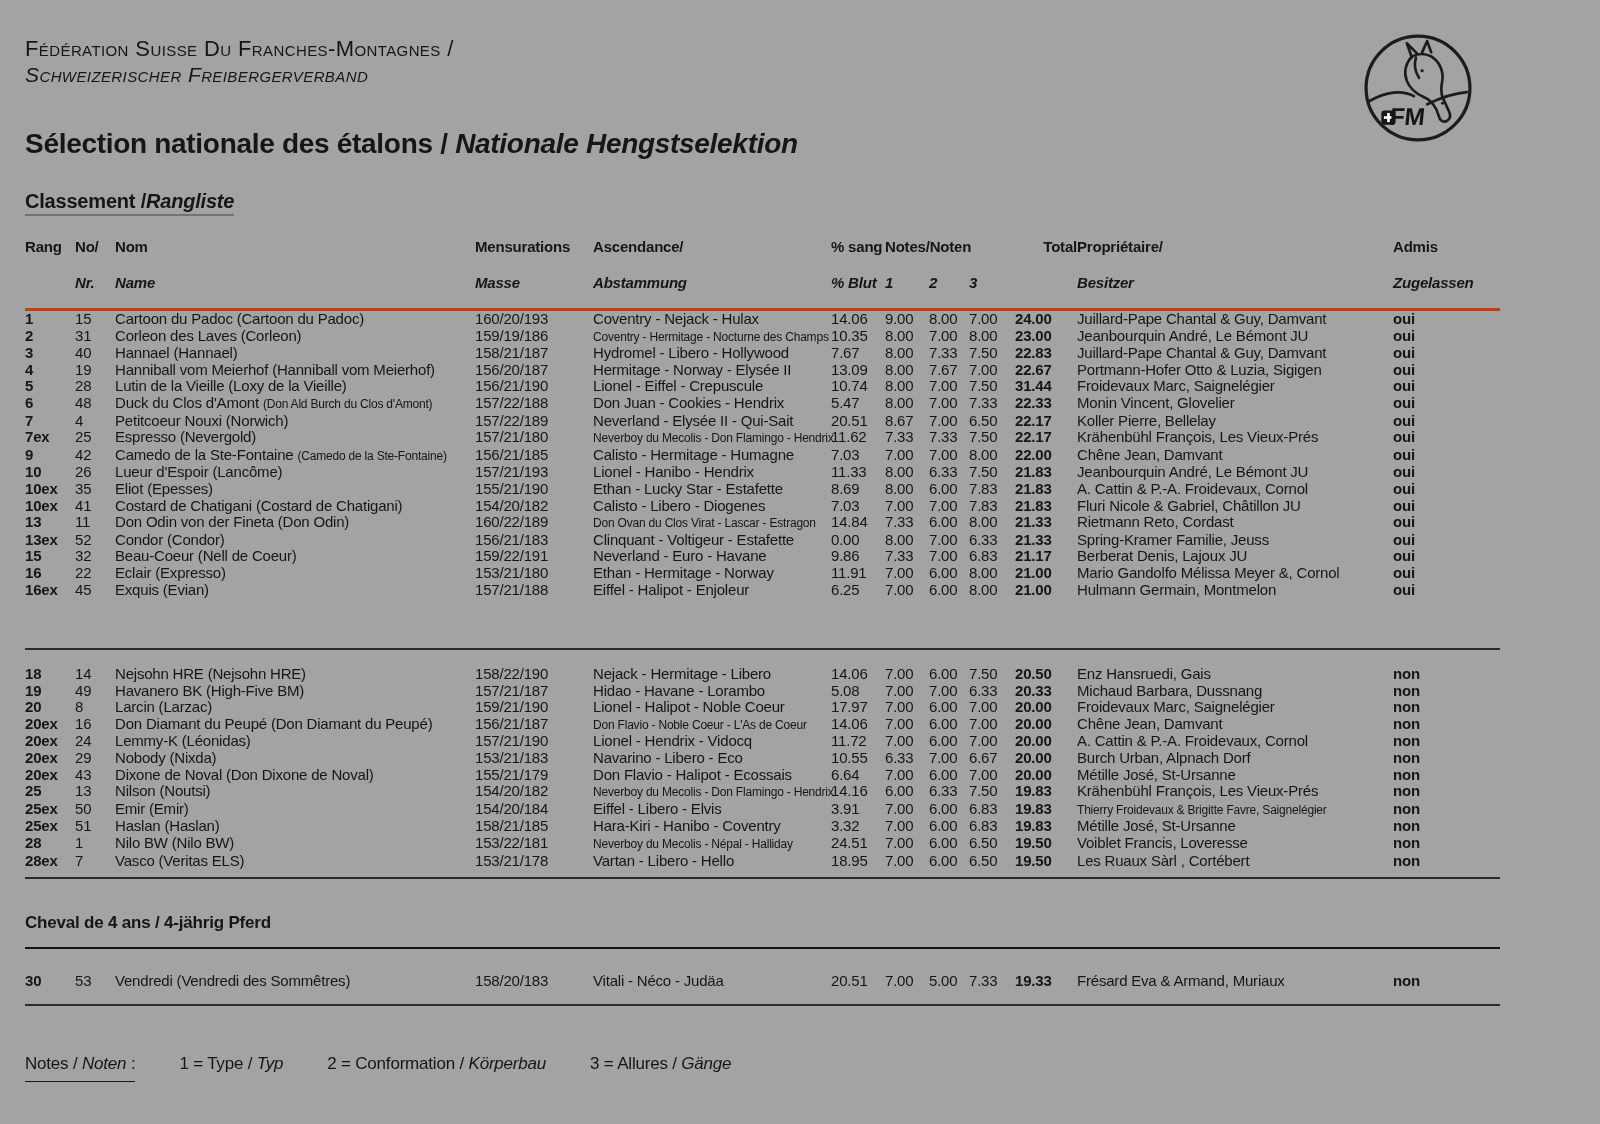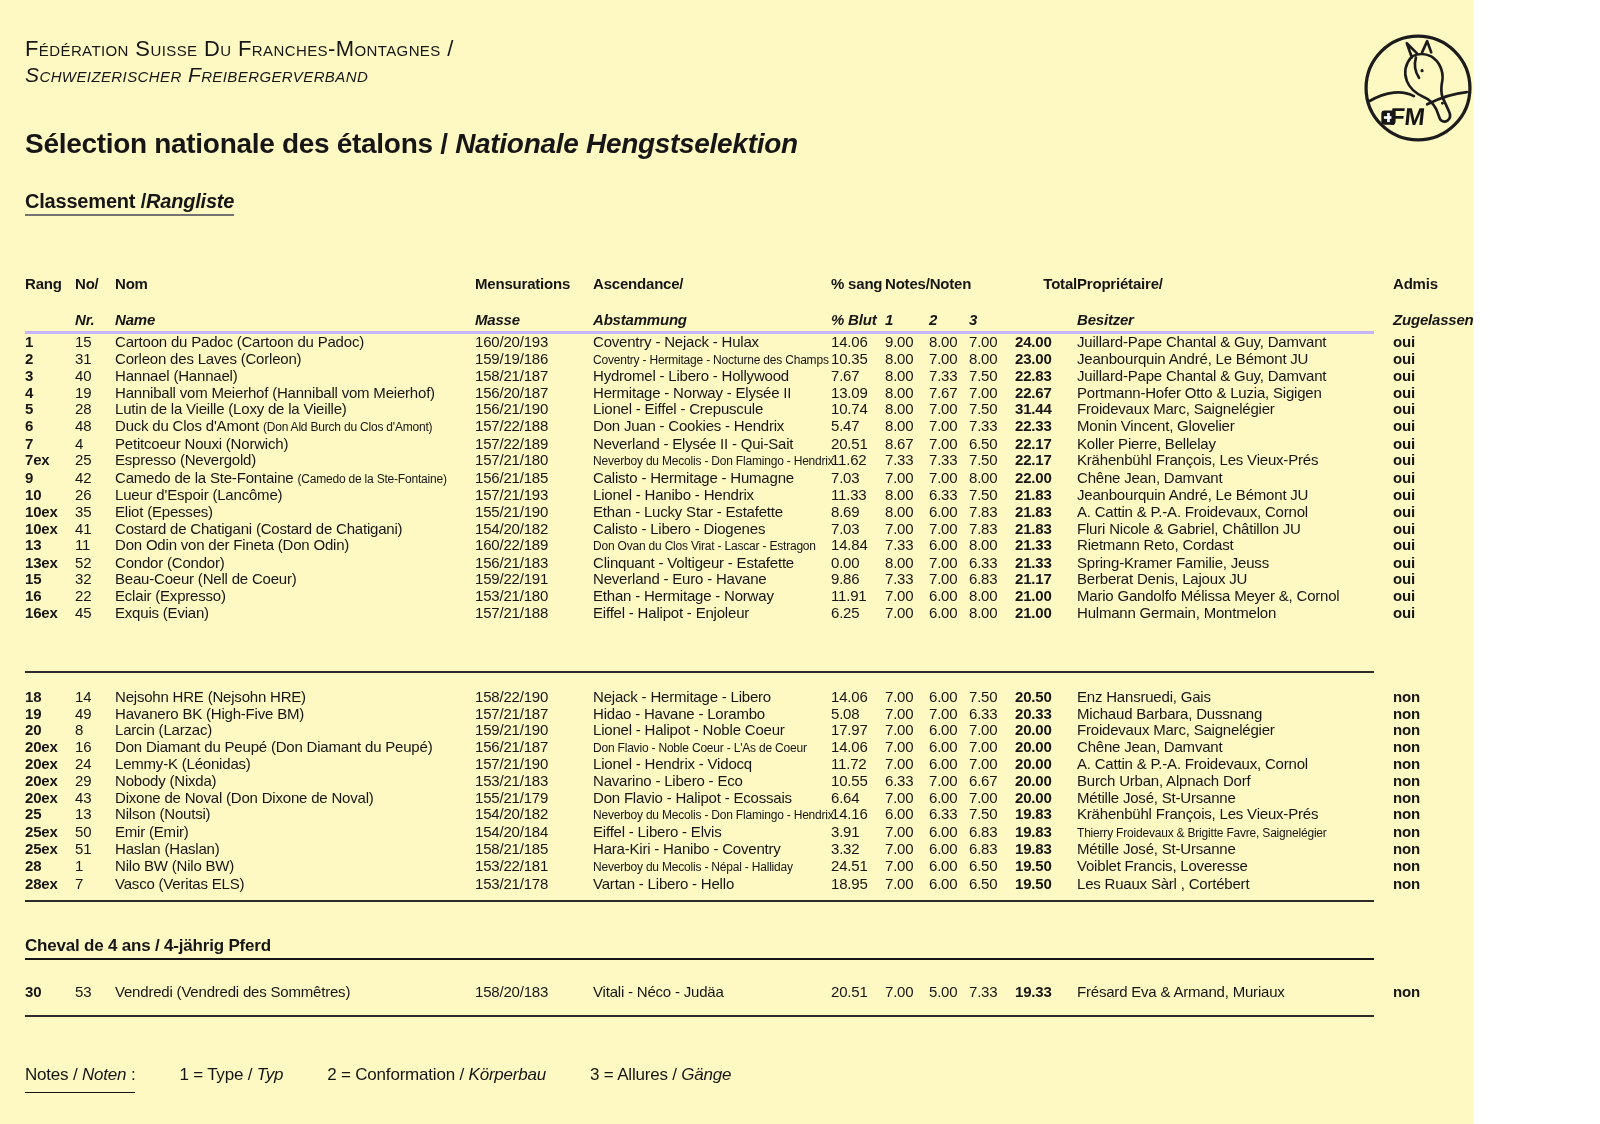--- a/index.html
+++ b/index.html
@@ -1,19 +1,19 @@
 <!DOCTYPE html>
 <html><head>
 <meta charset="utf-8">
 <style>
   html,body{margin:0;padding:0;background:#ffffff;}
   .page{
     position:relative;
-    width:1474px;height:1124px;
-    background:#fef9c3;
+    width:1600px;height:1124px;
+    background:#a3a3a3;
     color:#161616;
     font-family:"Liberation Sans", sans-serif;
     overflow:hidden;
   }
   .content{padding:36px 100px 0 25px;}
 
   
   .org{font-variant:small-caps;font-size:22px;line-height:26px;letter-spacing:.4px;}
   .org .l2{font-style:italic;font-size:21px;}
 
@@ -27,34 +27,34 @@
   .classement{margin-top:30px;font-size:20px;font-weight:bold;display:inline-block;
     border-bottom:2px solid #737373;padding-bottom:1px;letter-spacing:-.2px;}
   .classement .de{font-style:italic;}
 
   
   .tbl{margin-top:22px;--cols:50px 40px 360px 118px 238px 54px 44px 40px 46px 62px 316px 84px;}
   .trow{display:grid;grid-template-columns:var(--cols);align-items:baseline;}
   .c{white-space:nowrap;font-size:15px;line-height:16.6px;letter-spacing:-.2px;}
   .hdr .c{font-weight:bold;line-height:18px;}
   .hdr2 .c{font-style:italic;margin-top:18px;}
-  .hdr-wrap{border-bottom:3px solid #c4b5fd;padding-bottom:2px;}
+  .hdr-wrap{border-bottom:3px solid #c2410c;padding-bottom:16px;}
   .rang{font-weight:bold;}
   .total{font-weight:bold;}
   .admis{font-weight:bold;}
   .xs{font-size:12px;}
   .paren-sm{font-size:12px;}
-  .notes-span{grid-column:7 / span 3;margin-top:37px;}
+  .notes-span{grid-column:7 / span 3;}
   .col10{grid-column:10;text-align:right;} .col11{grid-column:11;} .col12{grid-column:12;}
 
   .divider{border:0;border-top:2px solid #2b2b2b;margin:0;}
   .gap-a{height:50px;} .gap-b{height:16px;} .gap-c{height:8px;}
 
   .fouryear{margin-top:34px;font-size:17px;font-weight:bold;
-    border-bottom:2px solid #161616;padding-bottom:2px;letter-spacing:-.2px;}
+    border-bottom:2px solid #161616;padding-bottom:14px;letter-spacing:-.2px;}
   .fouryear-rows{margin-top:24px;}
   .gap-d{height:14px;}
 
   
   .notes{margin-top:48px;font-size:17px;letter-spacing:-.2px;}
   .notes .lbl{display:inline-block;border-bottom:1.5px solid #161616;padding-bottom:7px;}
   .notes .de{font-style:italic;}
   .notes .item{margin-left:44px;}
 </style>
 </head>

